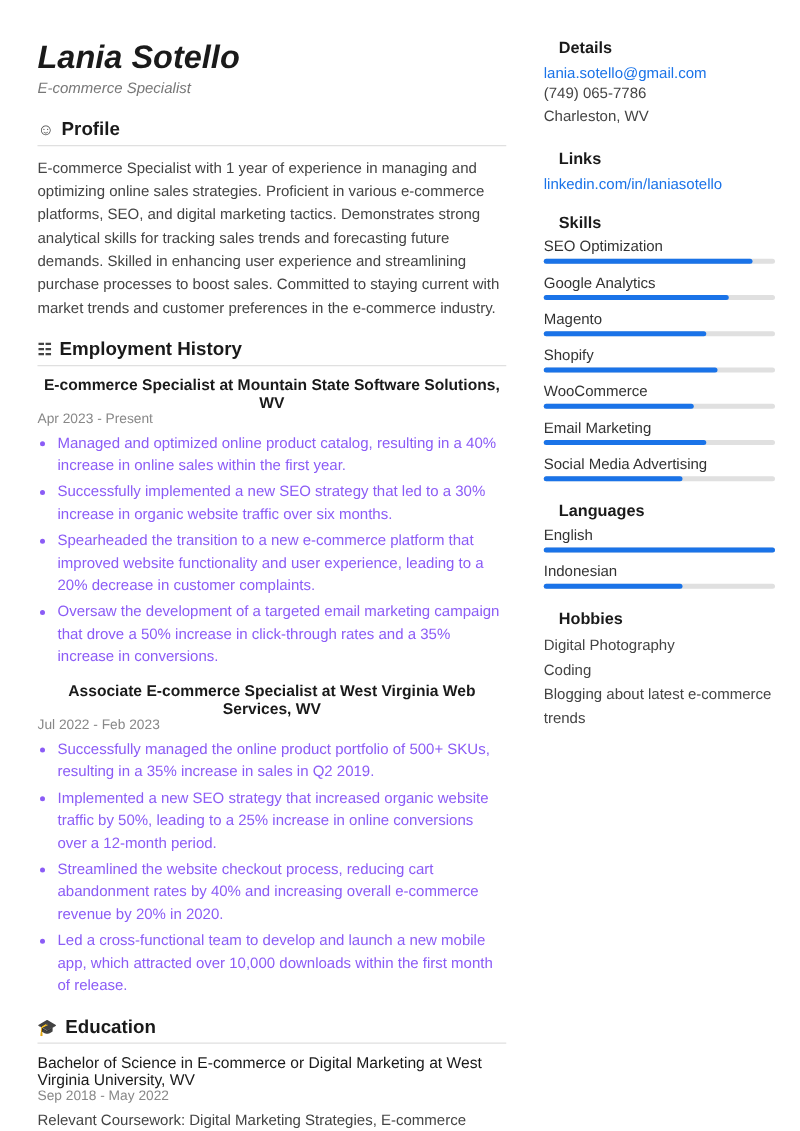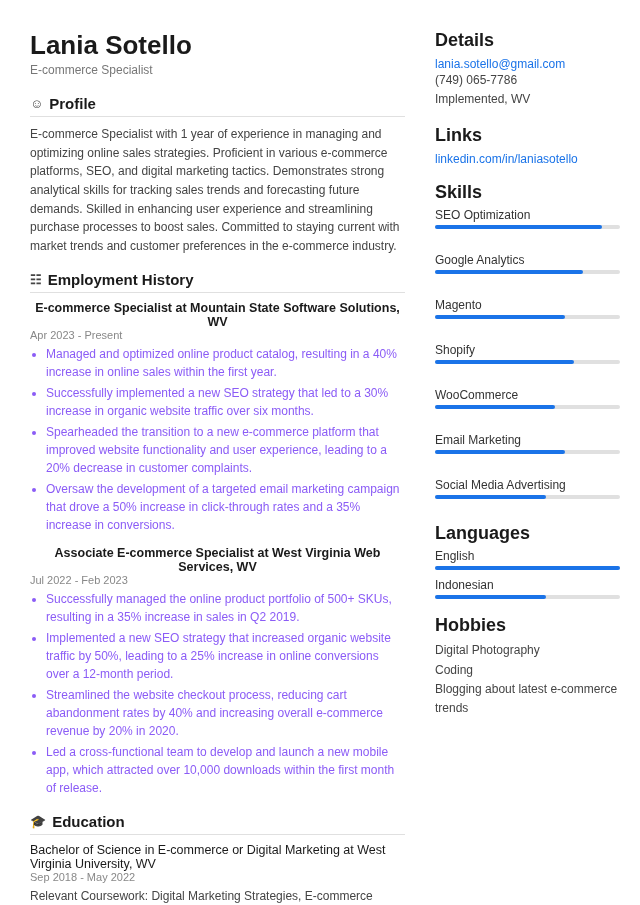--- a/index.html
+++ b/index.html
@@ -20,21 +20,21 @@
     .left-col {
       flex: 1 1 0;
       min-width: 0;
     }
     .right-col {
       width: 185px;
       flex-shrink: 0;
     }
 
     
-    .header { margin-bottom: 18px; }
+    .header { margin-bottom: 18px; font-style: italic; }
     .header-name {
       font-size: 26px;
       font-weight: bold;
       color: #1a1a1a;
       line-height: 1.2;
     }
     .header-title {
       font-size: 12px;
       color: #777;
       margin-top: 2px;
@@ -102,38 +102,39 @@
     }
     .edu-text {
       font-size: 12px;
       color: #444;
       line-height: 1.5;
     }
 
     
     .detail-section { margin-bottom: 16px; }
     .detail-section-title {
-      font-size: 18px;
+      font-size: 13px;
       font-weight: bold;
       color: #1a1a1a;
       margin-bottom: 5px;
+      margin-left: 12px;
     }
     .detail-item {
       font-size: 12px;
       color: #444;
       line-height: 1.6;
     }
     .detail-link {
       color: #1a73e8;
       font-size: 12px;
       text-decoration: none;
     }
 
     
-    .skill-item { margin-bottom: 24px; }
+    .skill-item { margin-bottom: 8px; }
     .skill-name {
       font-size: 12px;
       color: #333;
       margin-bottom: 3px;
     }
     .skill-bar-bg {
       height: 4px;
       background: #e0e0e0;
       border-radius: 2px;
       width: 100%;
@@ -223,21 +224,21 @@
     </div>
 
   </div>
 
   <div class="right-col">
 
     <div class="detail-section">
       <div class="detail-section-title">Details</div>
       <a class="detail-link" href="#">lania.sotello@gmail.com</a><br>
       <span class="detail-item">(749) 065-7786</span><br>
-      <span class="detail-item">Implemented, WV</span>
+      <span class="detail-item">Charleston, WV</span>
     </div>
 
     <div class="detail-section">
       <div class="detail-section-title">Links</div>
       <a class="detail-link" href="#">linkedin.com/in/laniasotello</a>
     </div>
 
     <div class="detail-section">
       <div class="detail-section-title">Skills</div>
       <div id="skills-container">

